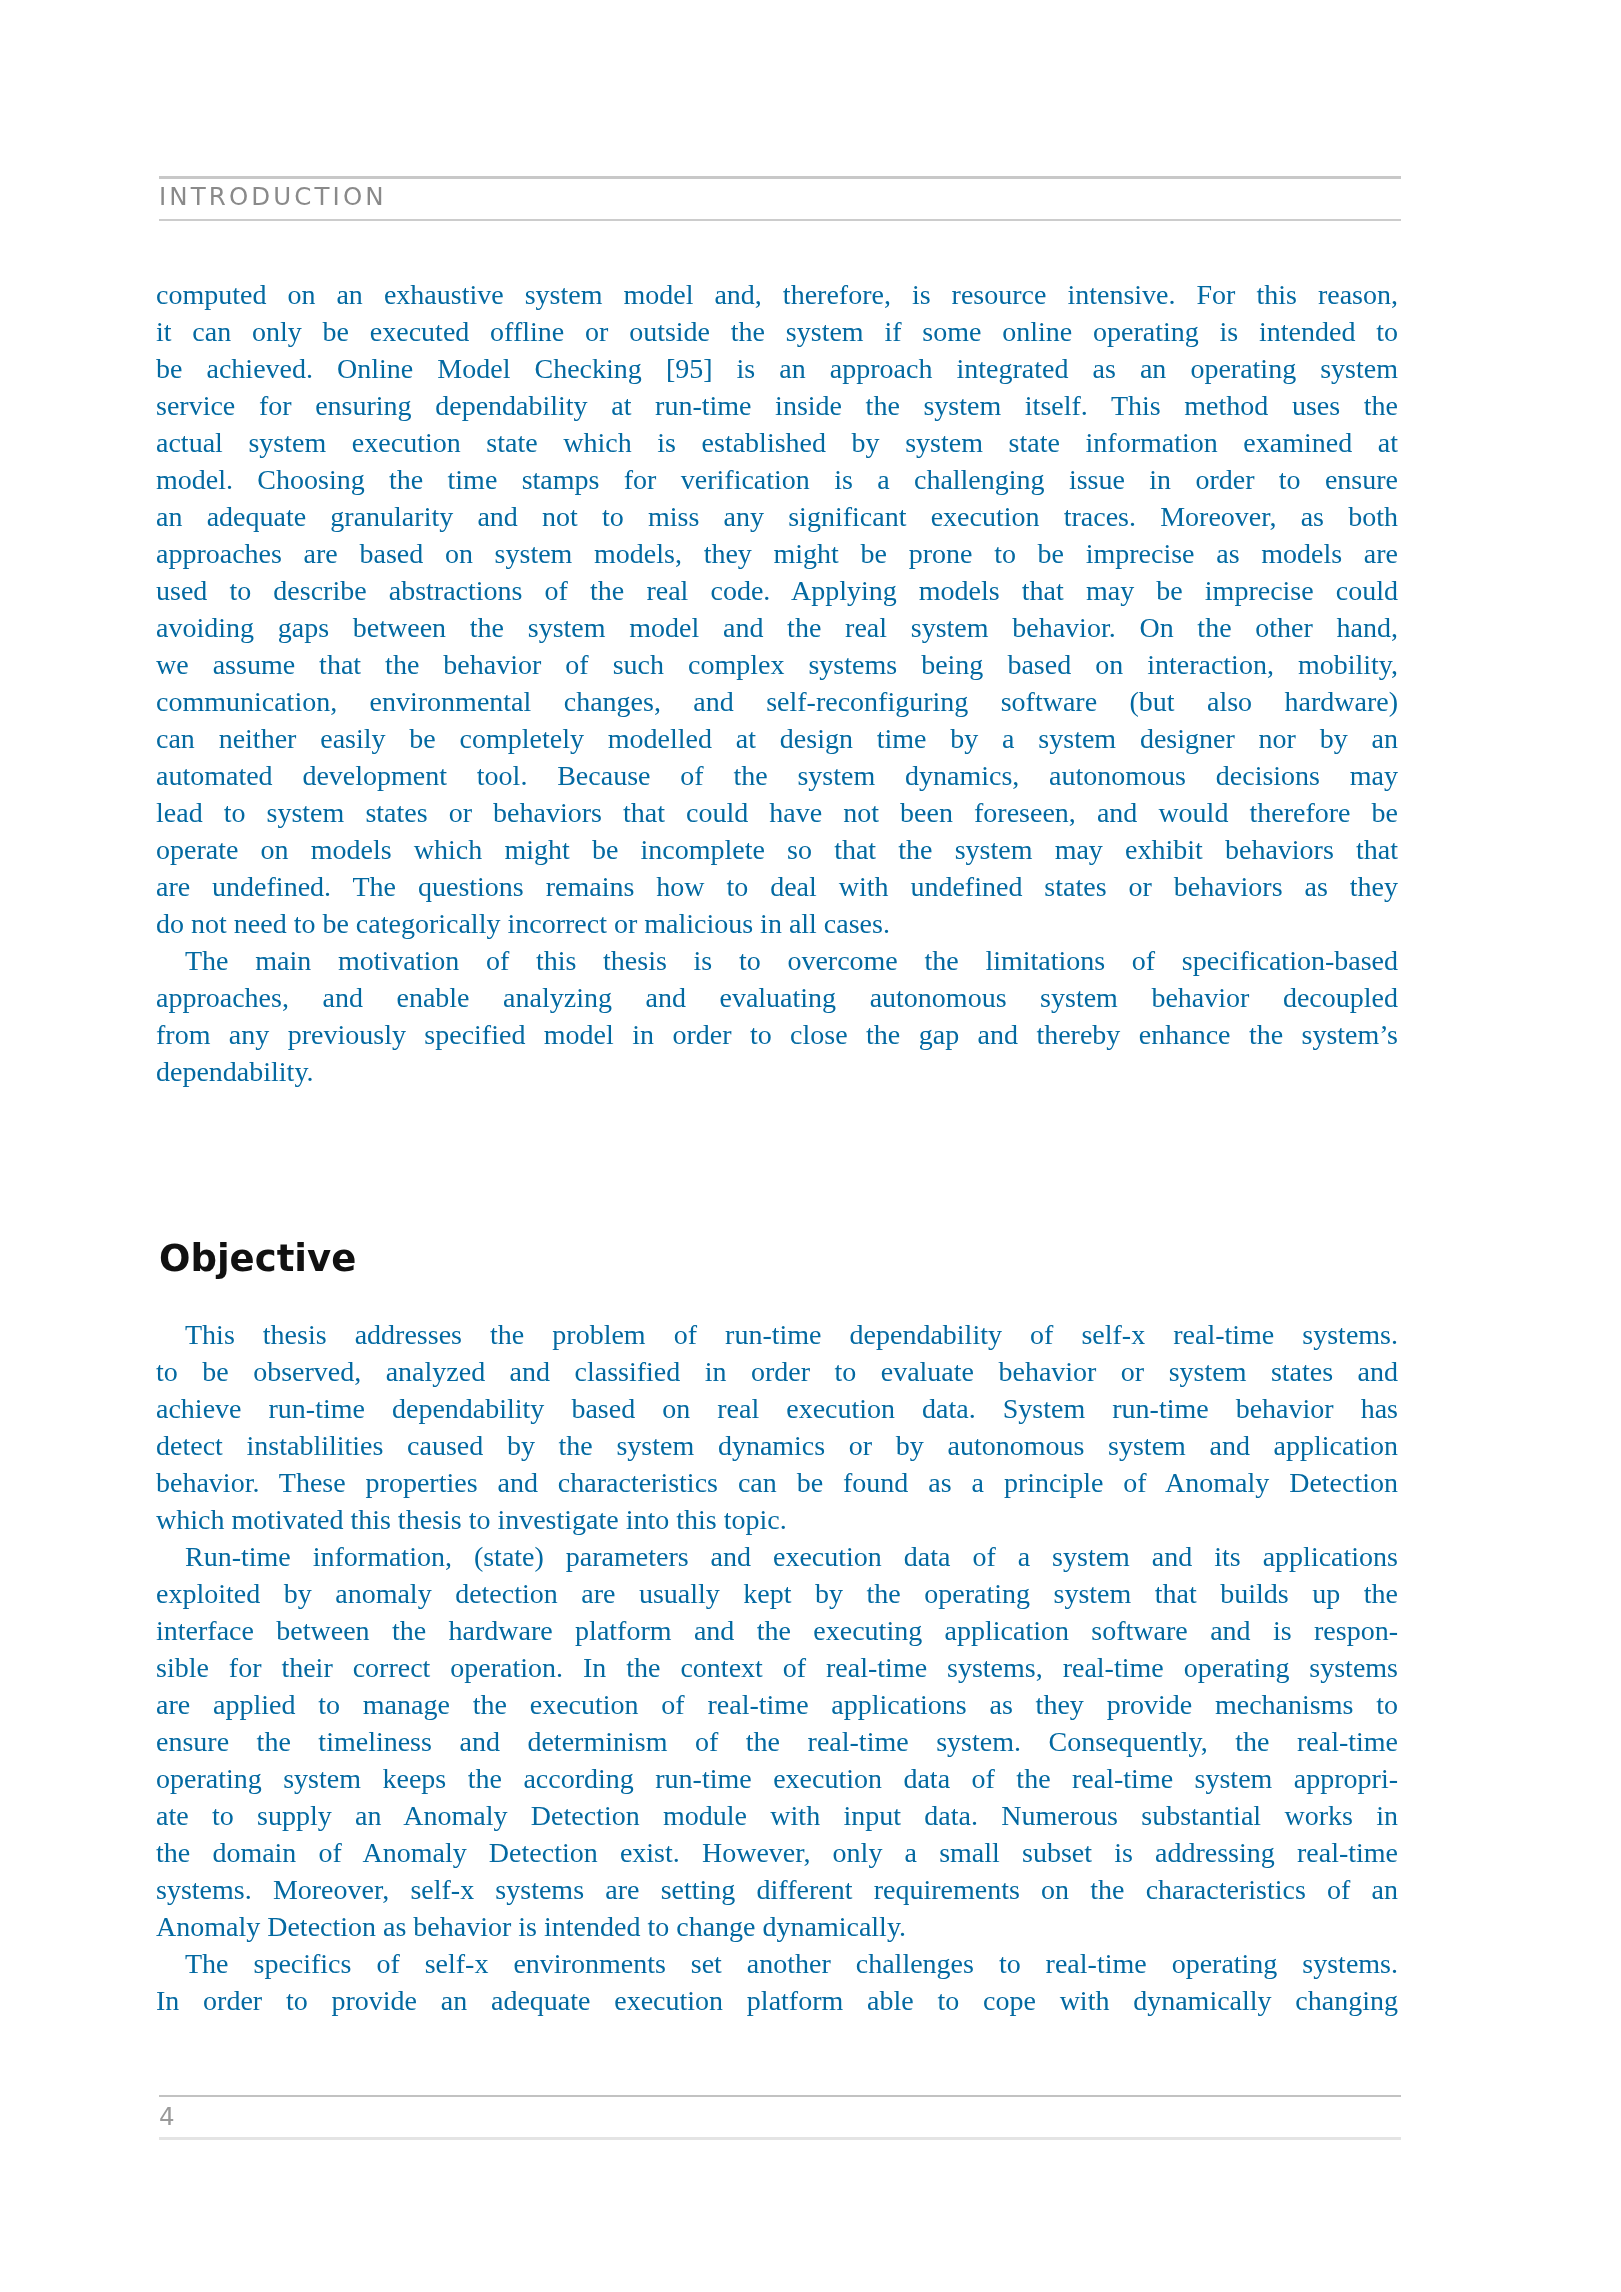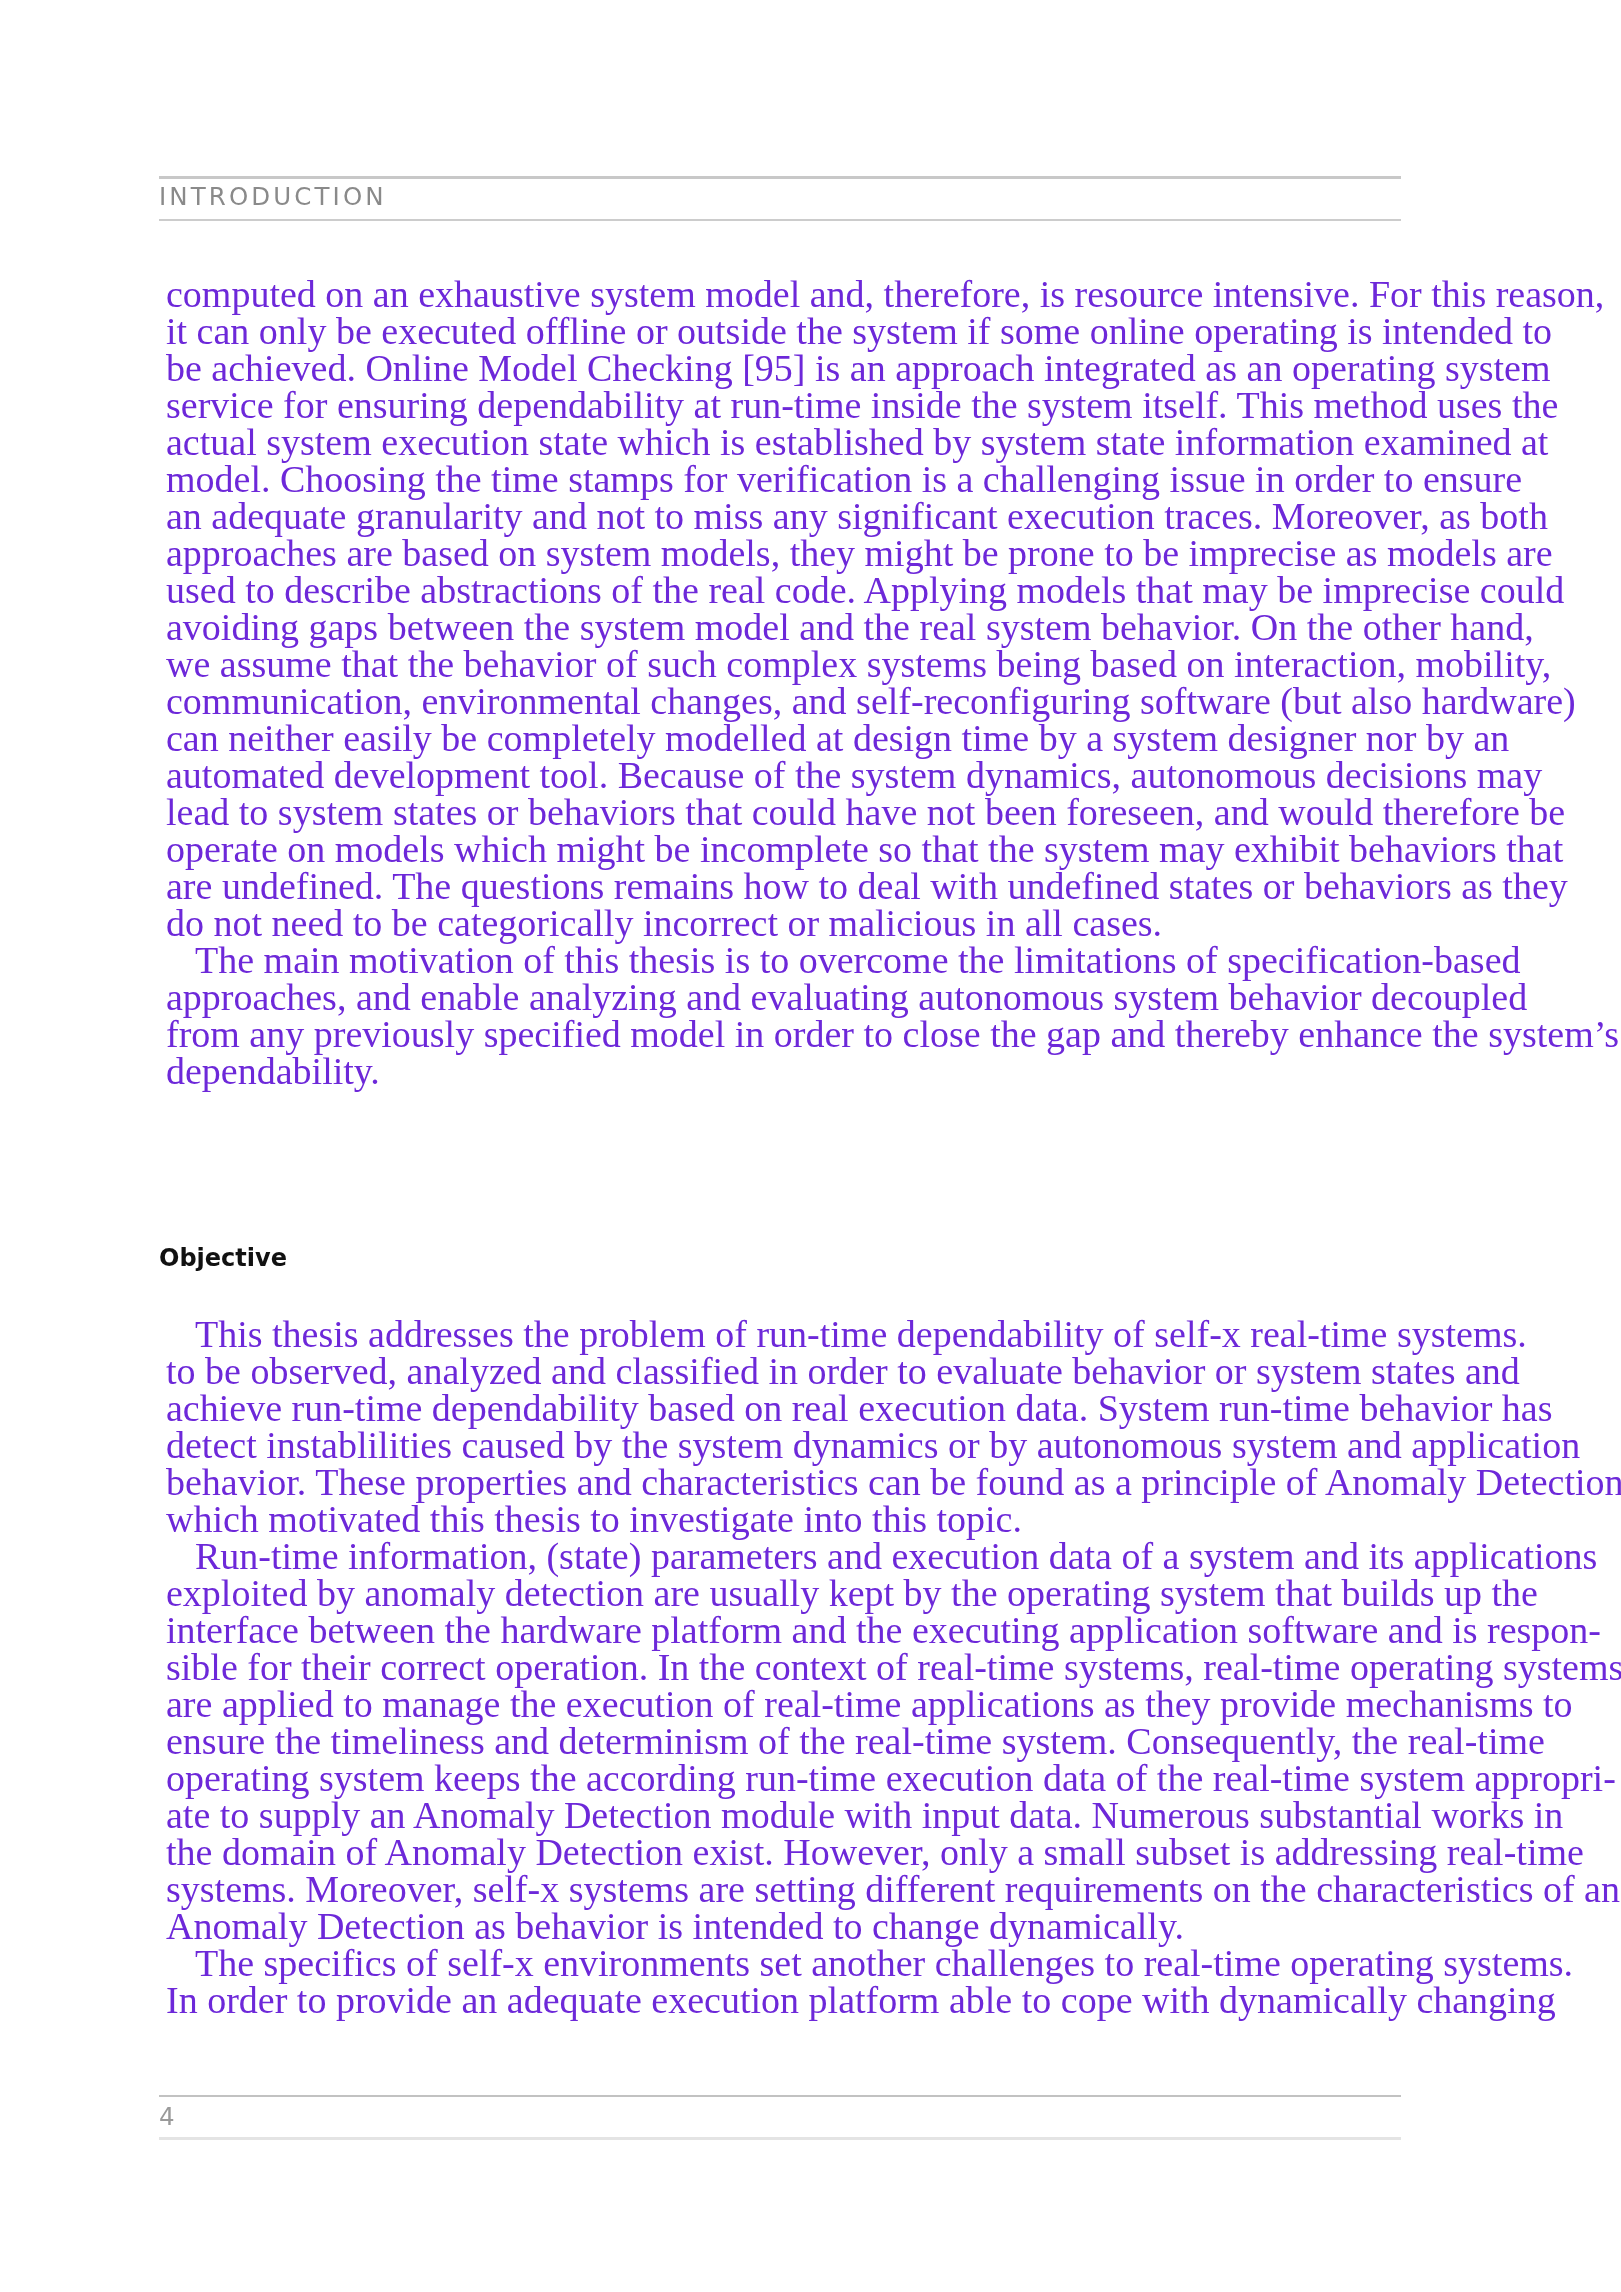--- a/index.html
+++ b/index.html
@@ -7,30 +7,30 @@
   .page { position: absolute; left: 0; top: 0; width: 1621px; height: 2251px; }
   .rule { position: absolute; left: 159px; width: 1242px; }
   .rule-top-thick { top: 176px; height: 2.9px; background: #c8c8c8; }
   .rule-top-thin { top: 219px; height: 2px; background: #cccccc; }
   .running-head {
     position: absolute; left: 159px; top: 182px;
     font-family: "DejaVu Sans", sans-serif; font-size: 24.5px; letter-spacing: 3.1px;
     color: #8a8a8a; font-weight: normal; line-height: 29px;
   }
   .body-text {
-    position: absolute; left: 166px; width: 1242px;
-    font-family: "Liberation Serif", serif; font-size: 38px; color: #6d28d9;
+    position: absolute; left: 156px; width: 1242px;
+    font-family: "Liberation Serif", serif; font-size: 28px; color: #0369a1;
   }
   .line { display: block; height: 37px; line-height: 37px; white-space: nowrap;
           text-align: justify; text-align-last: justify; }
   .line.last { text-align-last: left; }
   .line.indent { padding-left: 29px; }
   .section-heading {
     position: absolute; left: 159px; top: 1237px;
-    font-family: "DejaVu Sans", sans-serif; font-weight: bold; font-size: 24px;
+    font-family: "DejaVu Sans", sans-serif; font-weight: bold; font-size: 37px;
     color: #111111; line-height: 43px;
   }
   .rule-bottom-thin { top: 2095px; height: 2px; background: #c2c2c2; }
   .rule-bottom-thick { top: 2137px; height: 2.9px; background: #e4e4e4; }
   .page-number {
     position: absolute; left: 159px; top: 2102px;
     font-family: "DejaVu Sans", sans-serif; font-size: 24.5px; color: #9a9a9a; line-height: 29px;
   }
 </style>
 </head>

